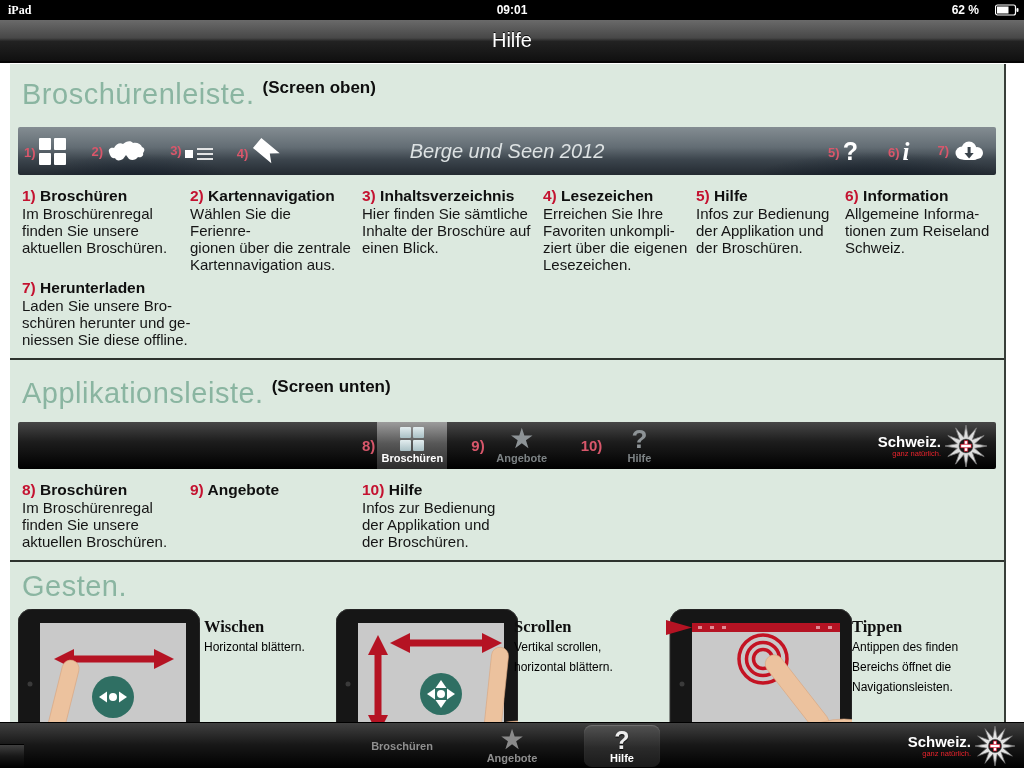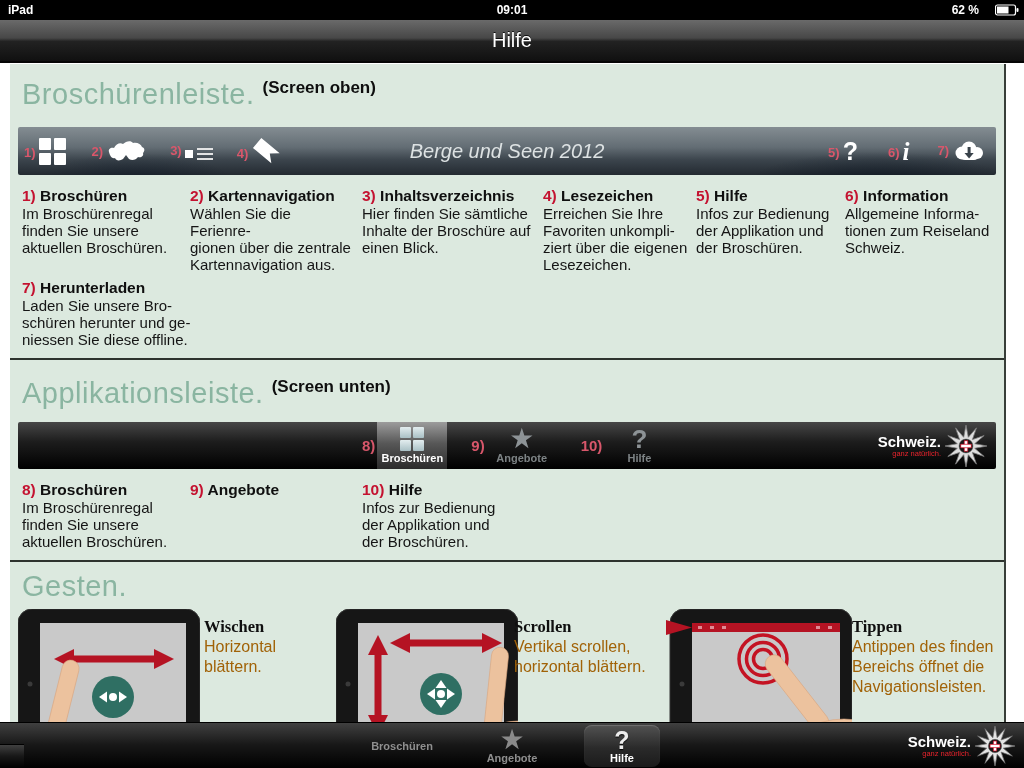--- a/index.html
+++ b/index.html
@@ -5,21 +5,21 @@
   html,body { margin:0; padding:0; }
   body {
     width:1024px; height:768px; overflow:hidden; position:relative;
     background:#ffffff; font-family:"Liberation Sans", sans-serif;
     -webkit-font-smoothing:antialiased;
   }
   
   .status-bar { position:absolute; top:0; left:0; width:1024px; height:20px;
     background:#000; color:#fff; display:flex; align-items:center; font-size:12px; font-weight:bold; z-index:20; }
   .sb-center { position:absolute; left:0; right:0; text-align:center; font-weight:bold; }
-  .sb-left { margin-left:8px; z-index:1; }
+  .sb-left { margin-left:8px; z-index:1;font-family:Liberation Serif, serif; }
   .sb-right { margin-left:auto; margin-right:5px; display:flex; align-items:center; gap:16px; z-index:1; }
   
   .nav-bar { position:absolute; top:20px; left:0; width:1024px; height:43px;
     background:linear-gradient(180deg,#6a6a6a 0%,#474747 44%,#222 52%,#101010 100%);
     border-bottom:2px solid #050505; box-sizing:border-box;
     display:flex; align-items:center; justify-content:center; z-index:15; }
   .nav-title { color:#fff; font-size:20px; text-shadow:0 -1px 0 rgba(0,0,0,.8); }
   
   .page { position:absolute; top:64px; bottom:0; left:10px; width:994px;
     background:#dce9df; border-right:2px solid #383e39; }
@@ -71,21 +71,21 @@
   .swiss-text { text-align:right; line-height:1; }
   .logo-brand { color:#fff; font-weight:bold; font-size:15px; }
   .logo-tag { color:#e8232c; font-size:7.5px; margin-top:1px; }
   
   .gestures { position:relative; height:210px; margin-top:6px; }
   .tablet { position:absolute; top:0; }
   .t1 { left:8px; } .t2 { left:326px; } .t3 { left:656px; }
   .g-label { position:absolute; top:8px; }
   .l1 { left:194px; width:128px; } .l2 { left:504px; width:150px; } .l3 { left:842px; width:150px; }
   .g-title { font-size:16.5px; font-weight:bold; color:#0f0f0f;font-family:Liberation Serif, serif; }
-  .g-body { font-size:16px; line-height:20px; white-space:pre-line; color:#a16207; }
+  .g-body { font-size:12px; line-height:20px; white-space:pre-line; color:#000000; }
   
   .footer { position:absolute; bottom:0; left:0; width:1024px; height:46px;
     background:linear-gradient(180deg,#404040 0%,#181818 48%,#000 100%);
     border-top:1px solid #000; box-sizing:border-box;
     display:flex; align-items:center; z-index:10; }
   .f-tabs { position:absolute; left:0; right:0; top:0; bottom:0; display:flex; justify-content:center; gap:34px; align-items:center; }
   .f-tab { width:76px; height:42px; display:flex; flex-direction:column; align-items:center; justify-content:center; gap:0; border-radius:8px; }
   .f-tab.sel { background:linear-gradient(180deg,#525252 0%,#2a2a2a 55%,#1b1b1b 100%);
     box-shadow:inset 0 1px 1px rgba(255,255,255,.18); }
   .f-label { font-size:11px; font-weight:bold; color:#8f8f8f; }

